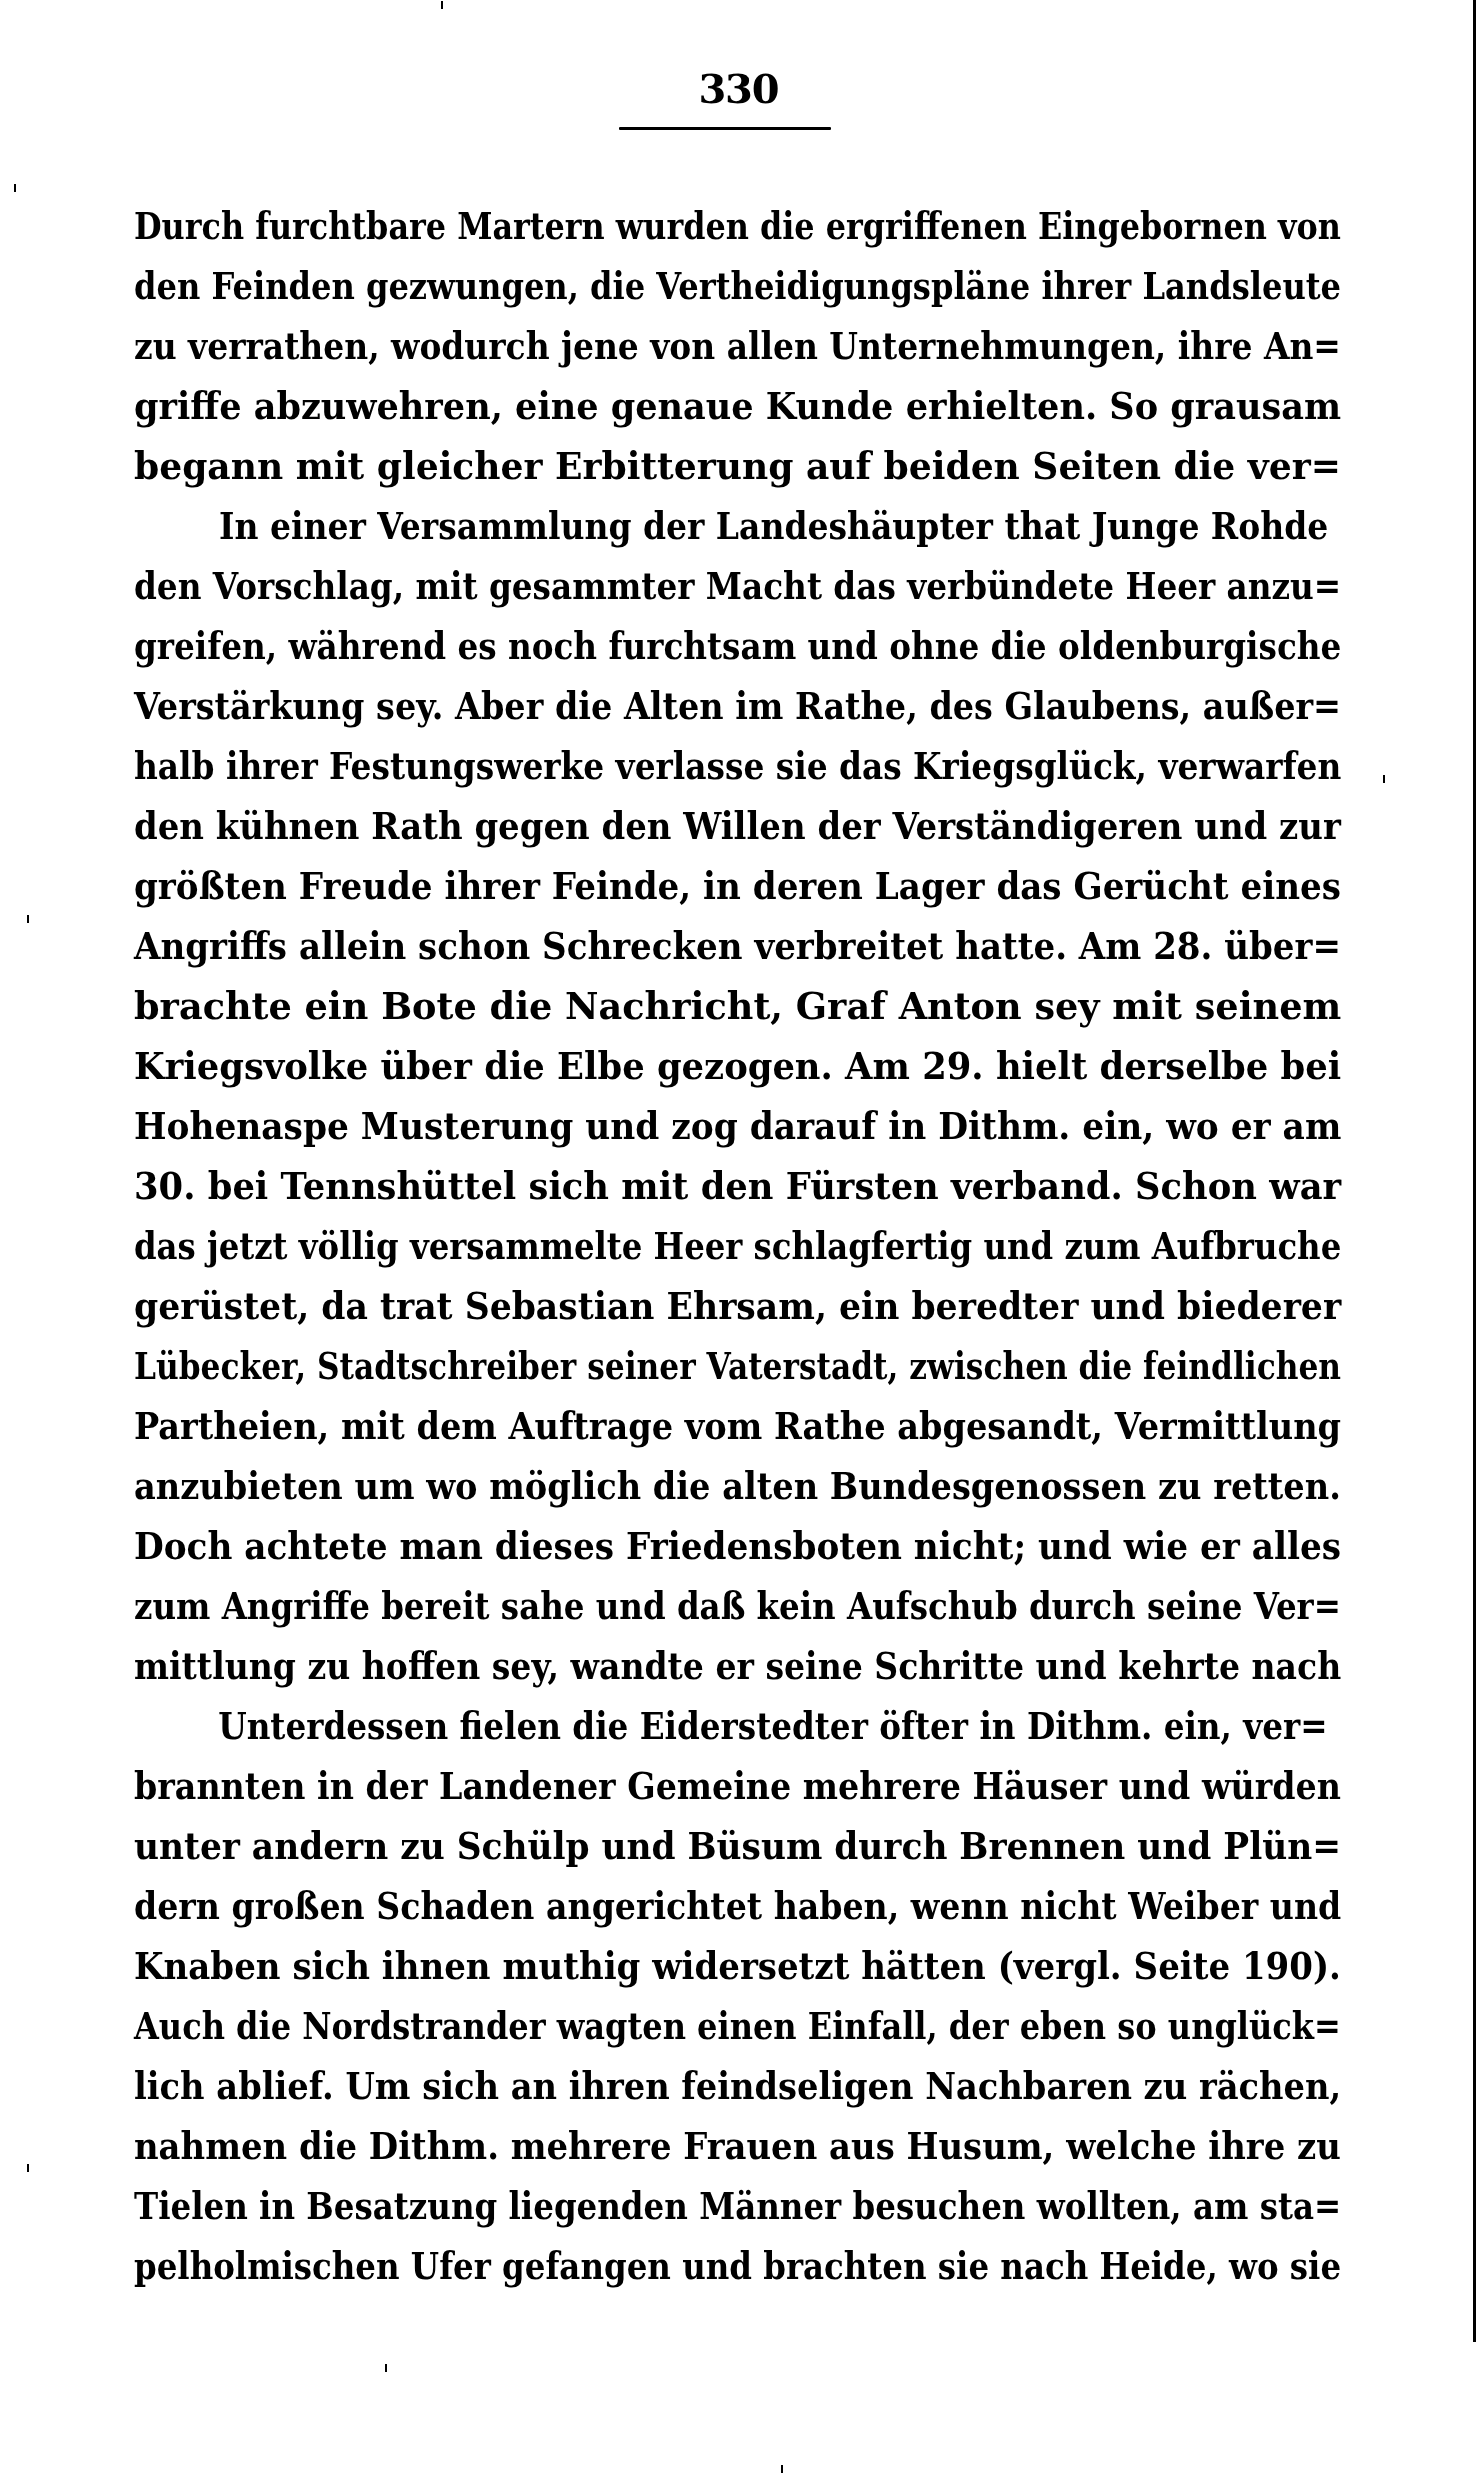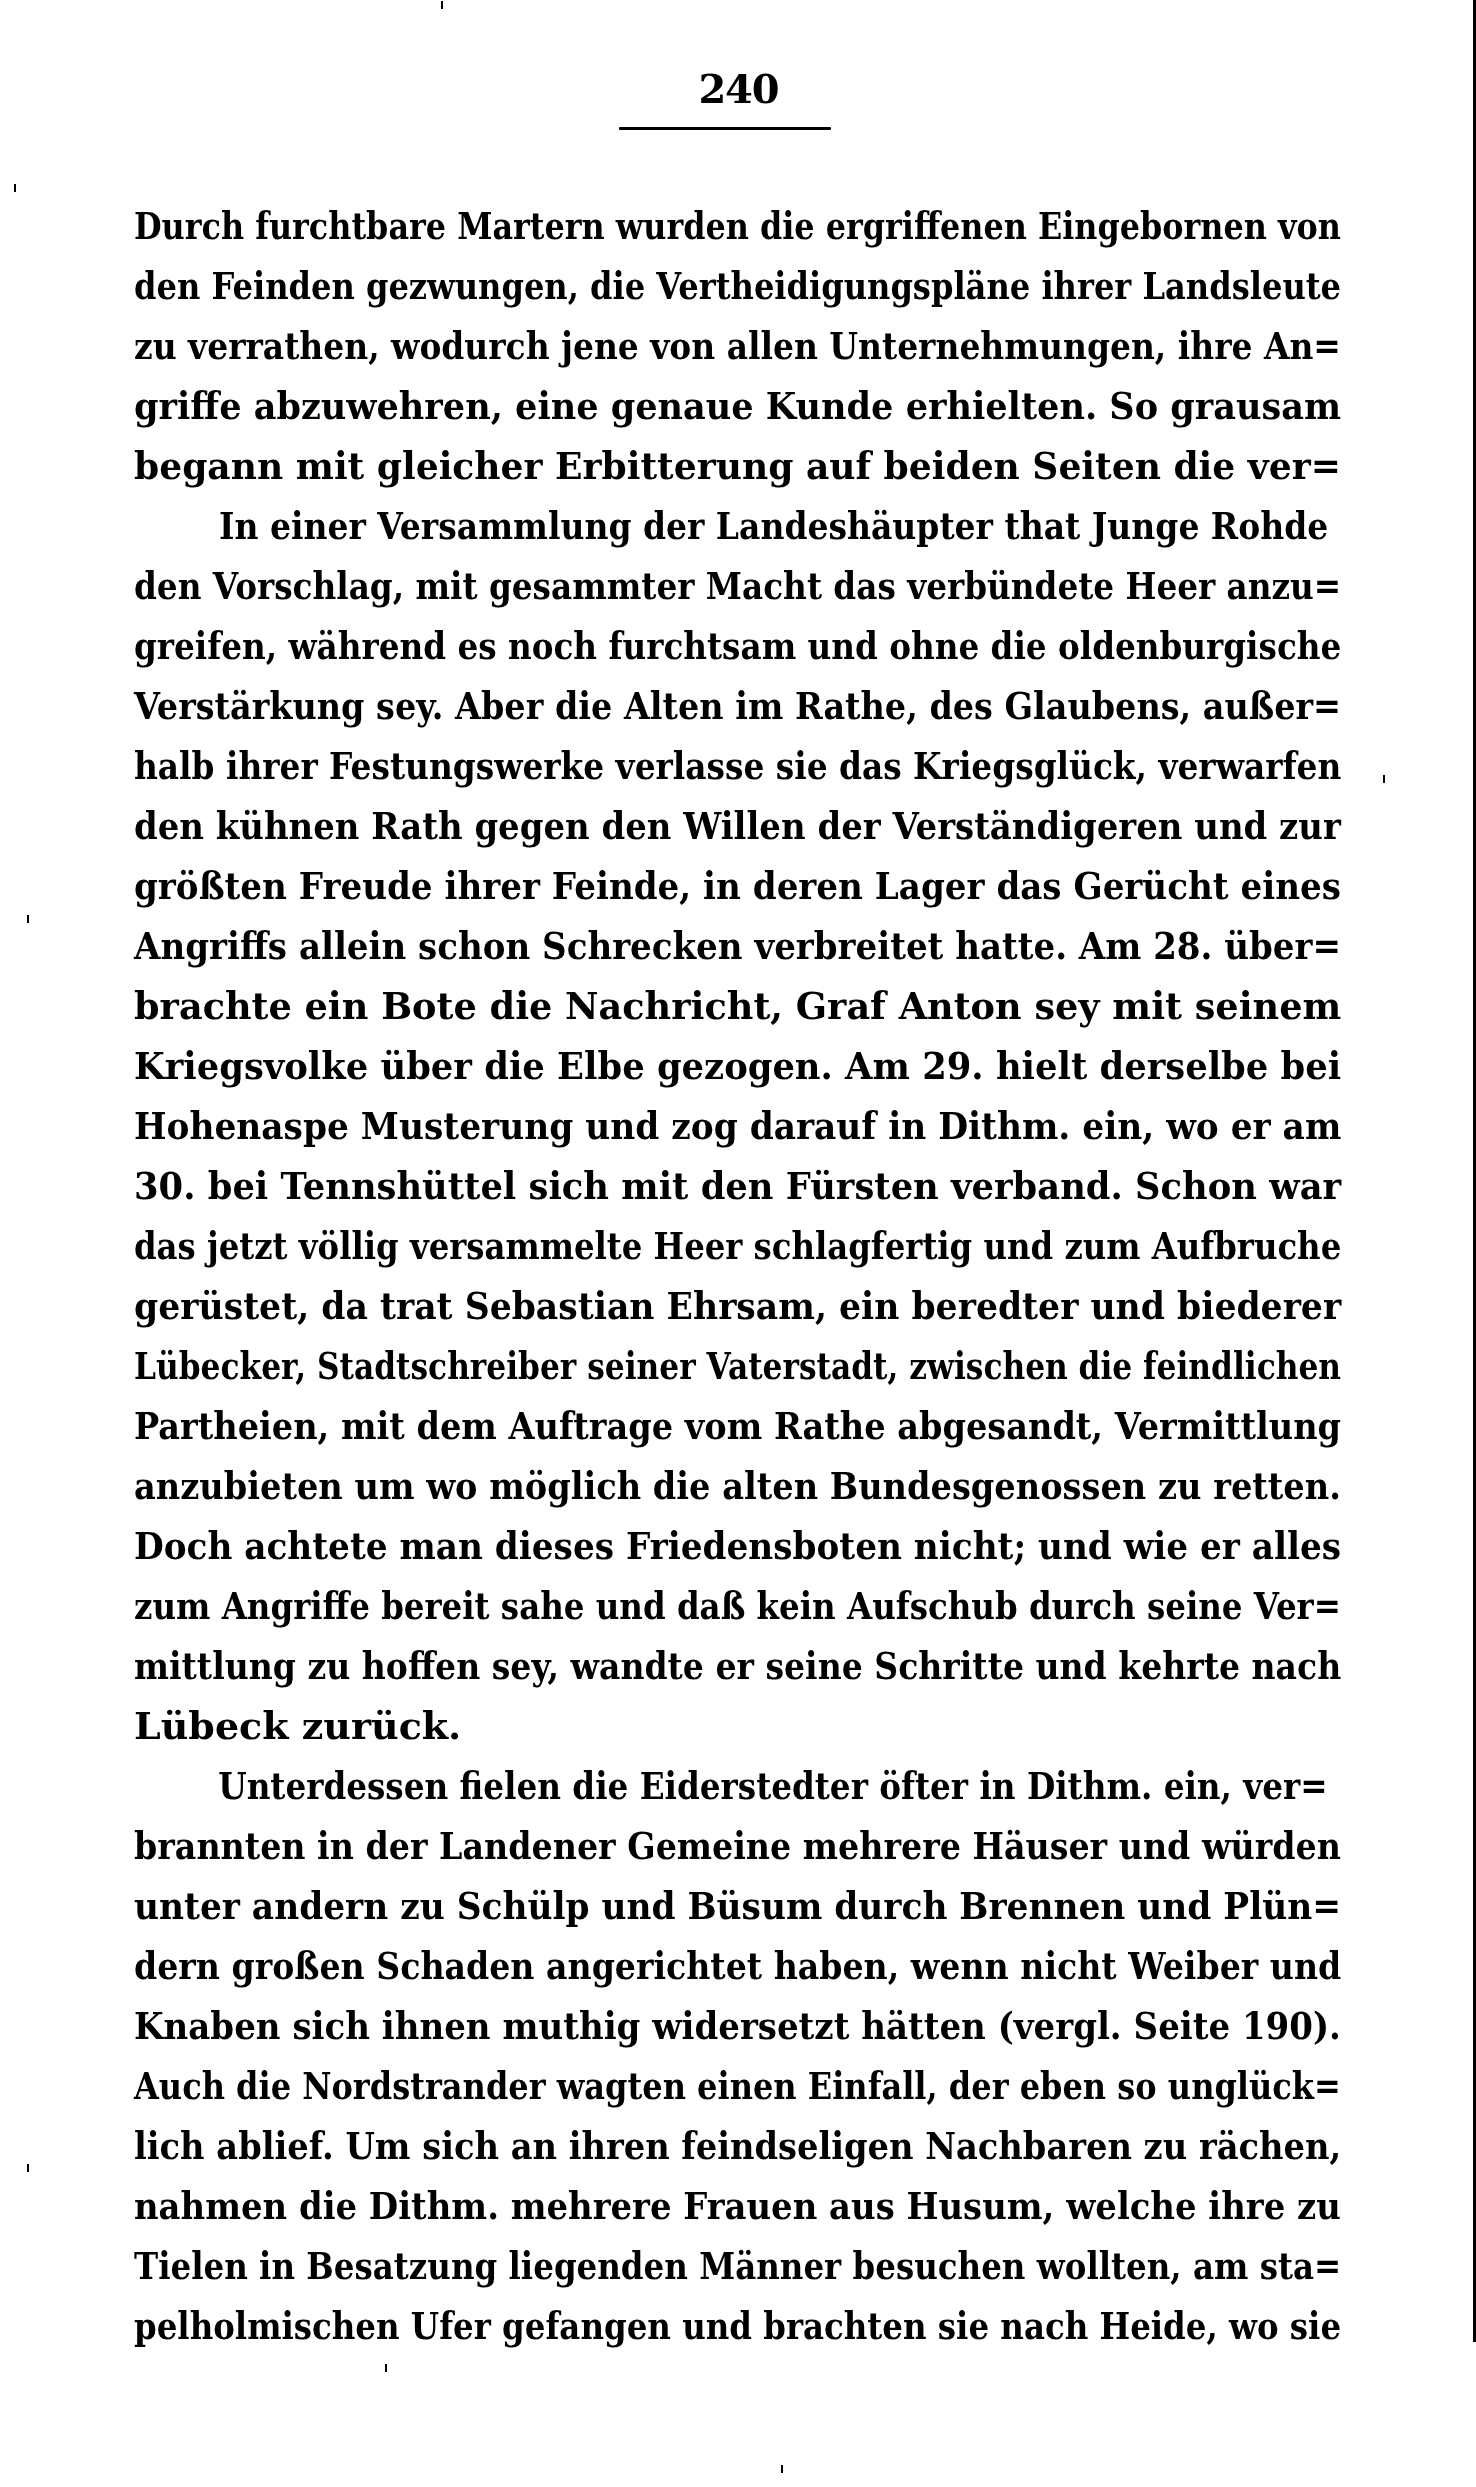--- a/index.html
+++ b/index.html
@@ -82,21 +82,21 @@
       width: 1.7px;
       height: 7.8px;
     }
   </style>
 </head>
 <body>
 
 <div class="page">
   <div class="right-edge"></div>
 
-  <div class="page-number">240</div>
+  <div class="page-number">330</div>
   <div class="page-rule"></div>
 
   <div class="text-block">
 
     <div>
       <span class="line" style="display: block; transform: scaleX(0.8382); width: 1437px;">Durch furchtbare Martern wurden die ergriffenen Eingebornen von</span>
       <span class="line" style="display: block; transform: scaleX(0.8454); width: 1425px;">den Feinden gezwungen, die Vertheidigungspläne ihrer Landsleute</span>
       <span class="line" style="display: block; transform: scaleX(0.8661); width: 1391px;">zu verrathen, wodurch jene von allen Unternehmungen, ihre An=</span>
       <span class="line" style="display: block; transform: scaleX(0.9231); width: 1305px;">griffe abzuwehren, eine genaue Kunde erhielten. So grausam</span>
       <span class="line" style="display: block; transform: scaleX(0.949); width: 1269px;">begann mit gleicher Erbitterung auf beiden Seiten die ver=</span>
@@ -116,21 +116,20 @@
       <span class="line" style="display: block; transform: scaleX(0.9049); width: 1331px;">Hohenaspe Musterung und zog darauf in Dithm. ein, wo er am</span>
       <span class="line" style="display: block; transform: scaleX(0.929); width: 1297px;">30. bei Tennshüttel sich mit den Fürsten verband. Schon war</span>
       <span class="line" style="display: block; transform: scaleX(0.8511); width: 1415px;">das jetzt völlig versammelte Heer schlagfertig und zum Aufbruche</span>
       <span class="line" style="display: block; transform: scaleX(0.911); width: 1322px;">gerüstet, da trat Sebastian Ehrsam, ein beredter und biederer</span>
       <span class="line" style="display: block; transform: scaleX(0.8225); width: 1464px;">Lübecker, Stadtschreiber seiner Vaterstadt, zwischen die feindlichen</span>
       <span class="line" style="display: block; transform: scaleX(0.8834); width: 1363px;">Partheien, mit dem Auftrage vom Rathe abgesandt, Vermittlung</span>
       <span class="line" style="display: block; transform: scaleX(0.8845); width: 1362px;">anzubieten um wo möglich die alten Bundesgenossen zu retten.</span>
       <span class="line" style="display: block; transform: scaleX(0.9019); width: 1336px;">Doch achtete man dieses Friedensboten nicht; und wie er alles</span>
       <span class="line" style="display: block; transform: scaleX(0.8541); width: 1410px;">zum Angriffe bereit sahe und daß kein Aufschub durch seine Ver=</span>
       <span class="line" style="display: block; transform: scaleX(0.8706); width: 1384px;">mittlung zu hoffen sey, wandte er seine Schritte und kehrte nach</span>
-      <span class="line last" style="display: block;">Lübeck zurück.</span>
     </div>
 
     <div>
       <span class="line indent" style="display: block; transform: scaleX(0.8589); width: 1289px;">Unterdessen fielen die Eiderstedter öfter in Dithm. ein, ver=</span>
       <span class="line" style="display: block; transform: scaleX(0.8759); width: 1375px;">brannten in der Landener Gemeine mehrere Häuser und würden</span>
       <span class="line" style="display: block; transform: scaleX(0.9049); width: 1331px;">unter andern zu Schülp und Büsum durch Brennen und Plün=</span>
       <span class="line" style="display: block; transform: scaleX(0.8731); width: 1380px;">dern großen Schaden angerichtet haben, wenn nicht Weiber und</span>
       <span class="line" style="display: block; transform: scaleX(0.8955); width: 1345px;">Knaben sich ihnen muthig widersetzt hätten (vergl. Seite 190).</span>
       <span class="line" style="display: block; transform: scaleX(0.8431); width: 1429px;">Auch die Nordstrander wagten einen Einfall, der eben so unglück=</span>
       <span class="line" style="display: block; transform: scaleX(0.8863); width: 1359px;">lich ablief. Um sich an ihren feindseligen Nachbaren zu rächen,</span>

